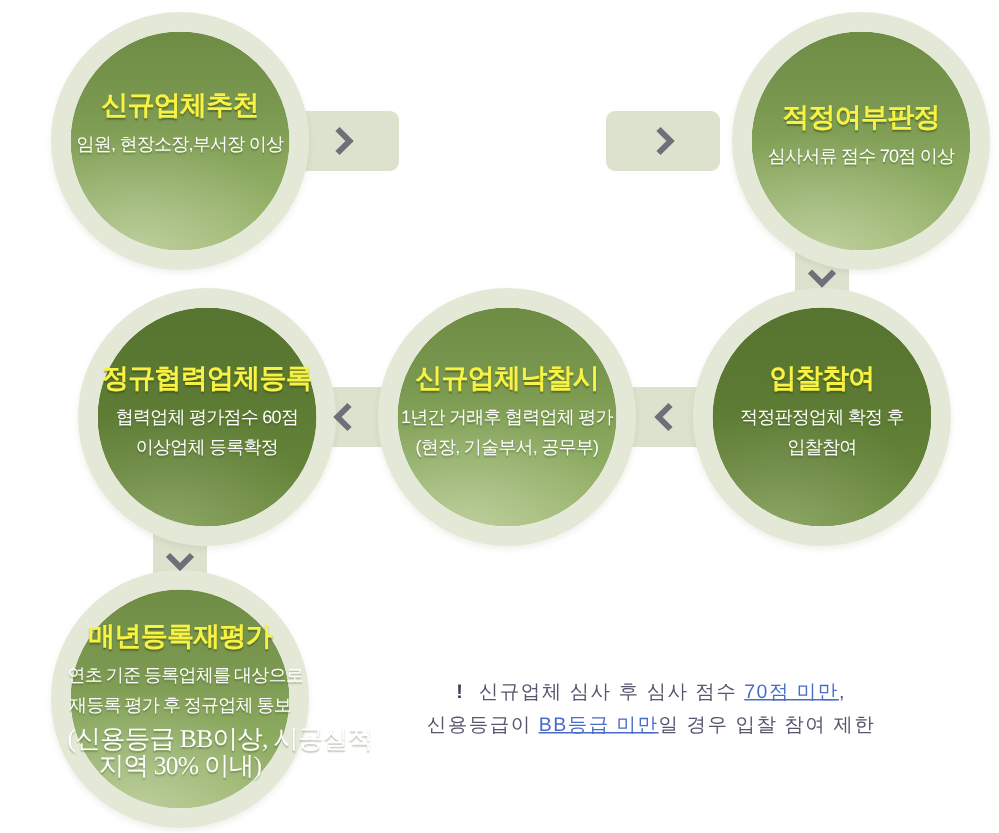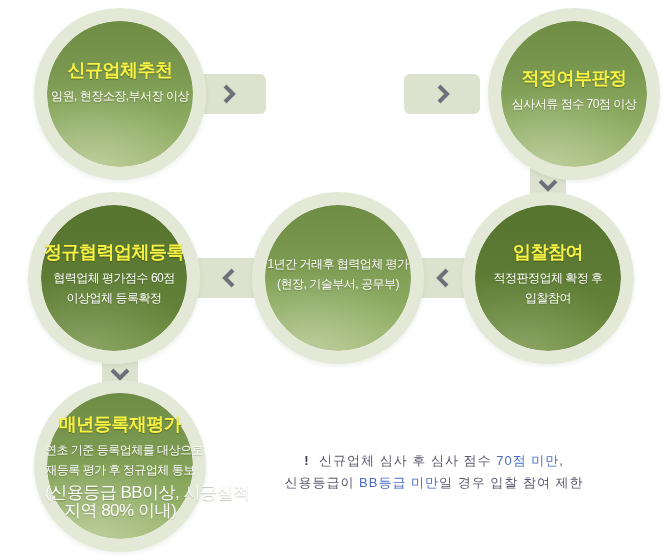--- a/index.html
+++ b/index.html
@@ -23,26 +23,26 @@
     background:
       radial-gradient(ellipse 115% 85% at 32% 98%, rgba(255,255,255,0.20), rgba(255,255,255,0) 62%),
       linear-gradient(180deg,#577430 0%,#5c7a33 40%,#648338 75%,#6f8e3e 100%);
     background-clip:padding-box;
   }
   .c1{left:34px;top:8px;}
   .c2{left:252px;top:8px;}
   .c3{left:488px;top:8px;}
   .c4{left:462px;top:192px;}
   .c5{left:252px;top:192px;}
-  .c6{left:28px;top:192px;}
+  .c6{left:52px;top:192px;}
   .c7{left:34px;top:380px;}
 
   .node-body{transform:translateY(-4px);width:150px;}
   .c1 .node-body{transform:translateY(-12px);}
-  .c7 .node-body{transform:translateY(0);}
+  .c7 .node-body{transform:translateY(0);font-family:Liberation Serif, serif;}
   .node-title{
     font-size:18px;font-weight:bold;color:#f7f243;letter-spacing:-0.5px;
     text-shadow:0 1px 1px rgba(40,60,10,0.45);margin-bottom:4px;white-space:nowrap;
   }
   .node-line{
     font-size:12px;color:#ffffff;line-height:20px;letter-spacing:-0.5px;
     text-shadow:0 1px 1px rgba(40,60,10,0.30);white-space:nowrap;
   }
   .node-line.small{font-size:17px;line-height:18px;}
   .node-line.small.first{margin-top:4px;}
@@ -69,21 +69,21 @@
   .ch4{left:443px;top:278px;}
   .ch5{left:548px;top:185px;}
   .ch6{left:120px;top:374px;}
 
   
   .note{
     position:absolute;left:260px;top:450px;width:348px;text-align:center;
     font-size:13px;line-height:22px;letter-spacing:1px;color:#57566e;
   }
   .note .bang{font-weight:bold;color:#3b3b55;margin-right:5px;}
-  .note .hl{color:#4a6cc8;}
+  .note .hl{color:#4a6cc8;text-decoration:underline;}
 </style>
 </head>
 <body>
 
 <div class="stage">
 
   <div class="bar hbar hb1"></div>
   <div class="bar hbar hb2"></div>
   <div class="bar vbar vb1"></div>
   <div class="bar hbar hb4"></div>
@@ -139,40 +139,41 @@
   <div class="node dark c4">
     <div class="node-body">
       <div class="node-title">입찰참여</div>
       <div class="node-line">적정판정업체 확정 후</div>
       <div class="node-line">입찰참여</div>
     </div>
   </div>
 
   <div class="node light c5">
     <div class="node-body">
+      <div class="node-title">신규업체낙찰시</div>
       <div class="node-line">1년간 거래후 협력업체 평가</div>
       <div class="node-line">(현장, 기술부서, 공무부)</div>
     </div>
   </div>
 
   <div class="node dark c6">
     <div class="node-body">
       <div class="node-title">정규협력업체등록</div>
       <div class="node-line">협력업체 평가점수 60점</div>
       <div class="node-line">이상업체 등록확정</div>
     </div>
   </div>
 
   <div class="node light c7">
     <div class="node-body">
       <div class="node-title">매년등록재평가</div>
       <div class="node-line">연초 기준 등록업체를 대상으로</div>
       <div class="node-line">재등록 평가 후 정규업체 통보</div>
       <div class="node-line small first">(신용등급 BB이상, 시공실적</div>
-      <div class="node-line small">지역 80% 이내)</div>
+      <div class="node-line small">지역 30% 이내)</div>
     </div>
   </div>
 
   <div class="note">
     <div>
       <span class="bang">!</span>
       <span>신규업체 심사 후 심사 점수</span>
       <span class="hl">70점 미만</span><span>,</span>
     </div>
     <div>

